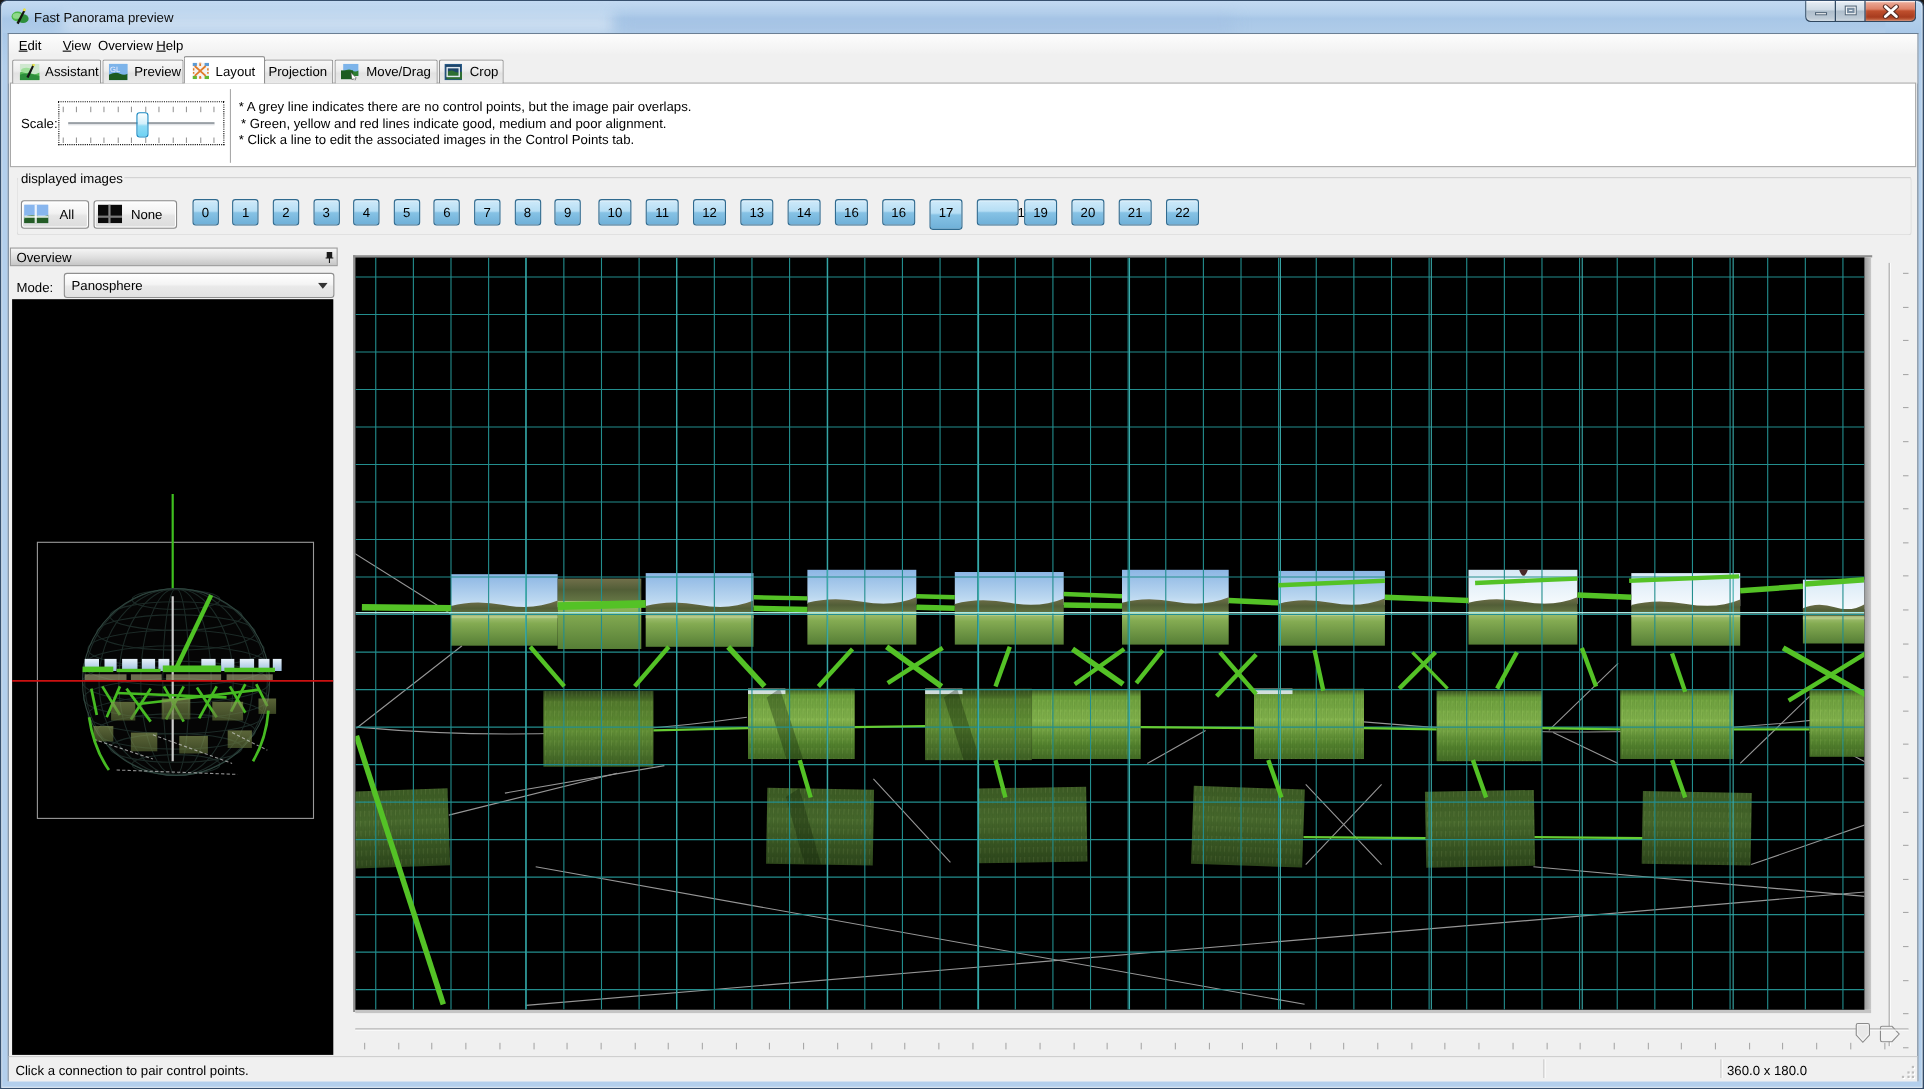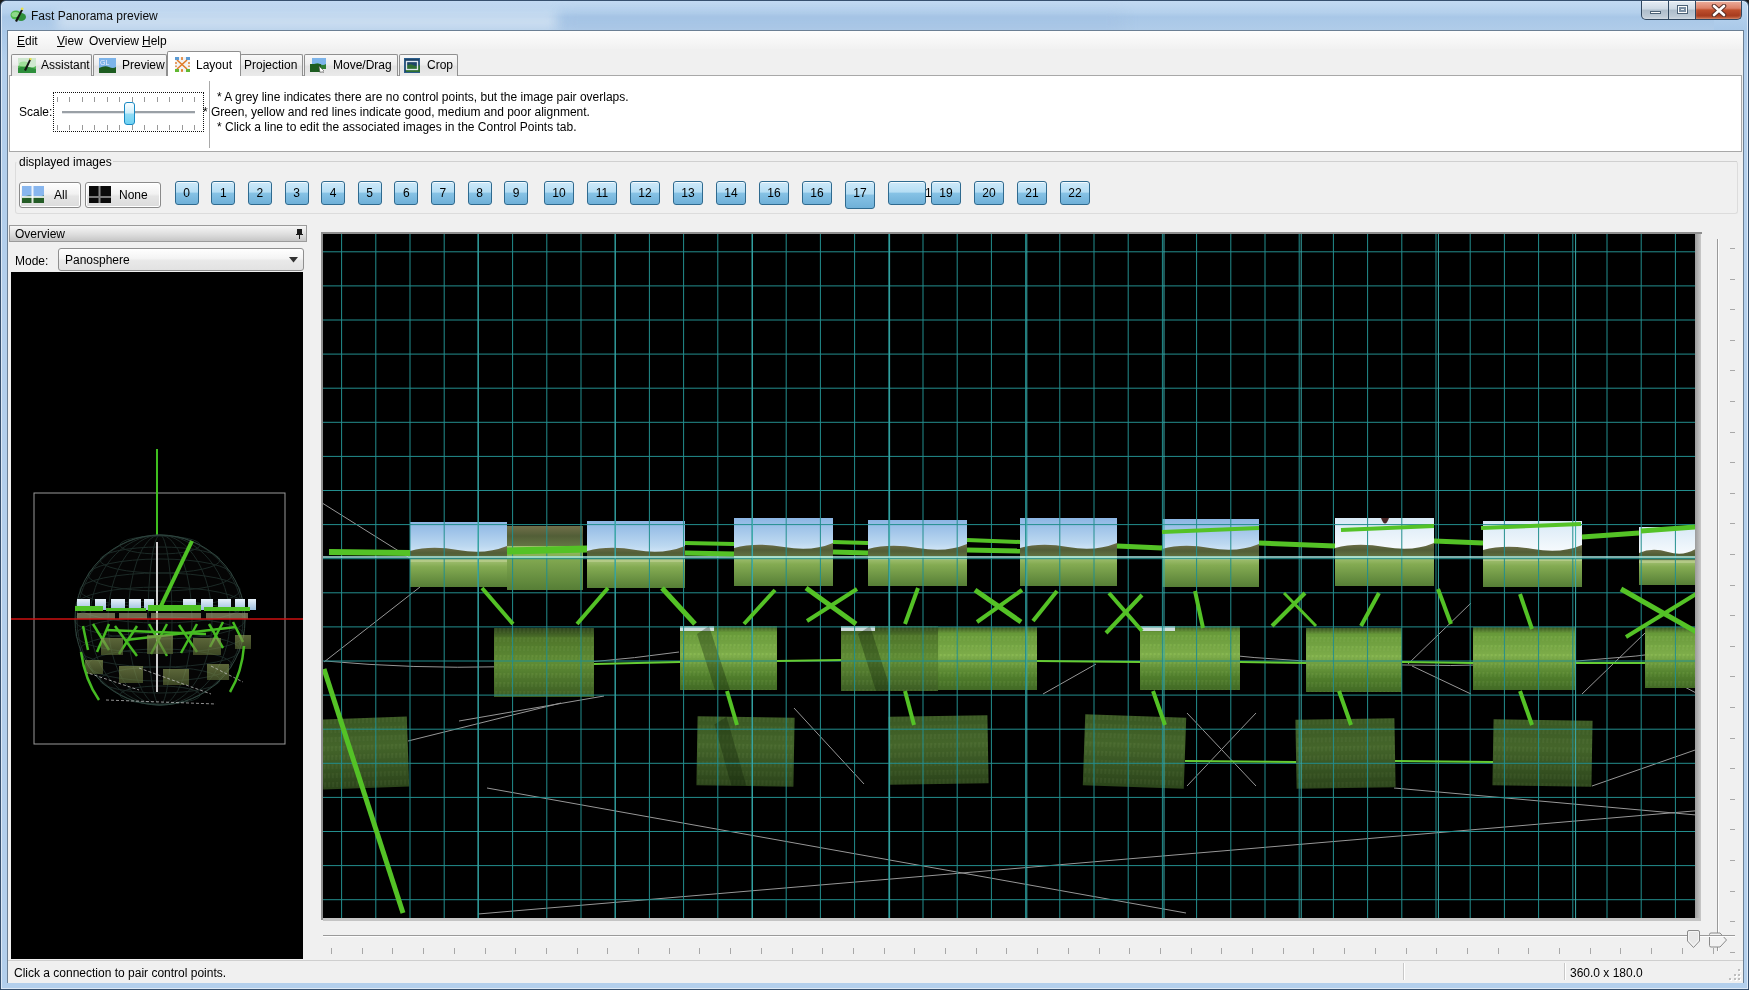--- a/index.html
+++ b/index.html
@@ -110,21 +110,21 @@
 <div style="position:absolute;left:161.05px;top:94px;width:1px;height:5px;background:#999;"></div>
 <div style="position:absolute;left:173.5px;top:66px;width:1px;height:5px;background:#999;"></div>
 <div style="position:absolute;left:173.5px;top:94px;width:1px;height:5px;background:#999;"></div>
 <div style="position:absolute;left:185.95px;top:66px;width:1px;height:5px;background:#999;"></div>
 <div style="position:absolute;left:185.95px;top:94px;width:1px;height:5px;background:#999;"></div>
 <div style="position:absolute;left:54px;top:80px;width:133px;height:2px;background:#9aa0a6;"></div>
 <div style="position:absolute;left:54px;top:82px;width:133px;height:1px;background:#e3e5e8;"></div>
 <div style="position:absolute;left:116px;top:71px;width:11px;height:23px;background:linear-gradient(180deg,#fbfeff 0%,#d3f0fb 45%,#8fdbf5 55%,#6fd2f3 100%);border:1px solid #1989c2;border-radius:3px;"></div>
 <div style="position:absolute;left:201px;top:50px;width:1px;height:67px;background:#a9a9a9;"></div>
 <div style="position:absolute;left:209px;top:59px;white-space:nowrap;line-height:15.3px;">* A grey line indicates there are no control points, but the image pair overlaps.</div>
-<div style="position:absolute;left:195px;top:74px;white-space:nowrap;line-height:15.3px;">* Green, yellow and red lines indicate good, medium and poor alignment.</div>
+<div style="position:absolute;left:211px;top:74px;white-space:nowrap;line-height:15.3px;">* Green, yellow and red lines indicate good, medium and poor alignment.</div>
 <div style="position:absolute;left:209px;top:89px;white-space:nowrap;line-height:15.3px;">* Click a line to edit the associated images in the Control Points tab.</div>
 <div style="position:absolute;left:11px;top:124px;white-space:nowrap;">displayed images</div>
 <div style="position:absolute;left:7px;top:130px;width:1723px;height:53px;border:1px solid #dcdcdc;border-radius:3px;border-top-color:transparent;"></div>
 <div style="position:absolute;left:105px;top:130px;width:1624px;height:1px;background:#d0d0d0;"></div>
 <div style="position:absolute;left:11px;top:151px;width:62px;height:26px;background:linear-gradient(180deg,#fdfdfd 0%,#f2f2f2 45%,#e5e5e5 55%,#dcdcdc 100%);border:1px solid #8a8a8a;border-radius:3px;box-shadow:inset 0 0 0 1px #fff;"></div>
 <svg class="ab" style="left:14;top:155" width="22" height="17" viewBox="0 0 22 17">
         <rect width="22" height="17" fill="#8fb8ea"></rect>
         <rect width="22" height="11" fill="#88b6ee"></rect>
         <path d="M0 11 Q6 8.5 11 10 T22 9.5 V17 H0 Z" fill="#2c6e2e"></path>
         <path d="M0 13 Q8 10.5 22 12 V17 H0 Z" fill="#245c26"></path>

